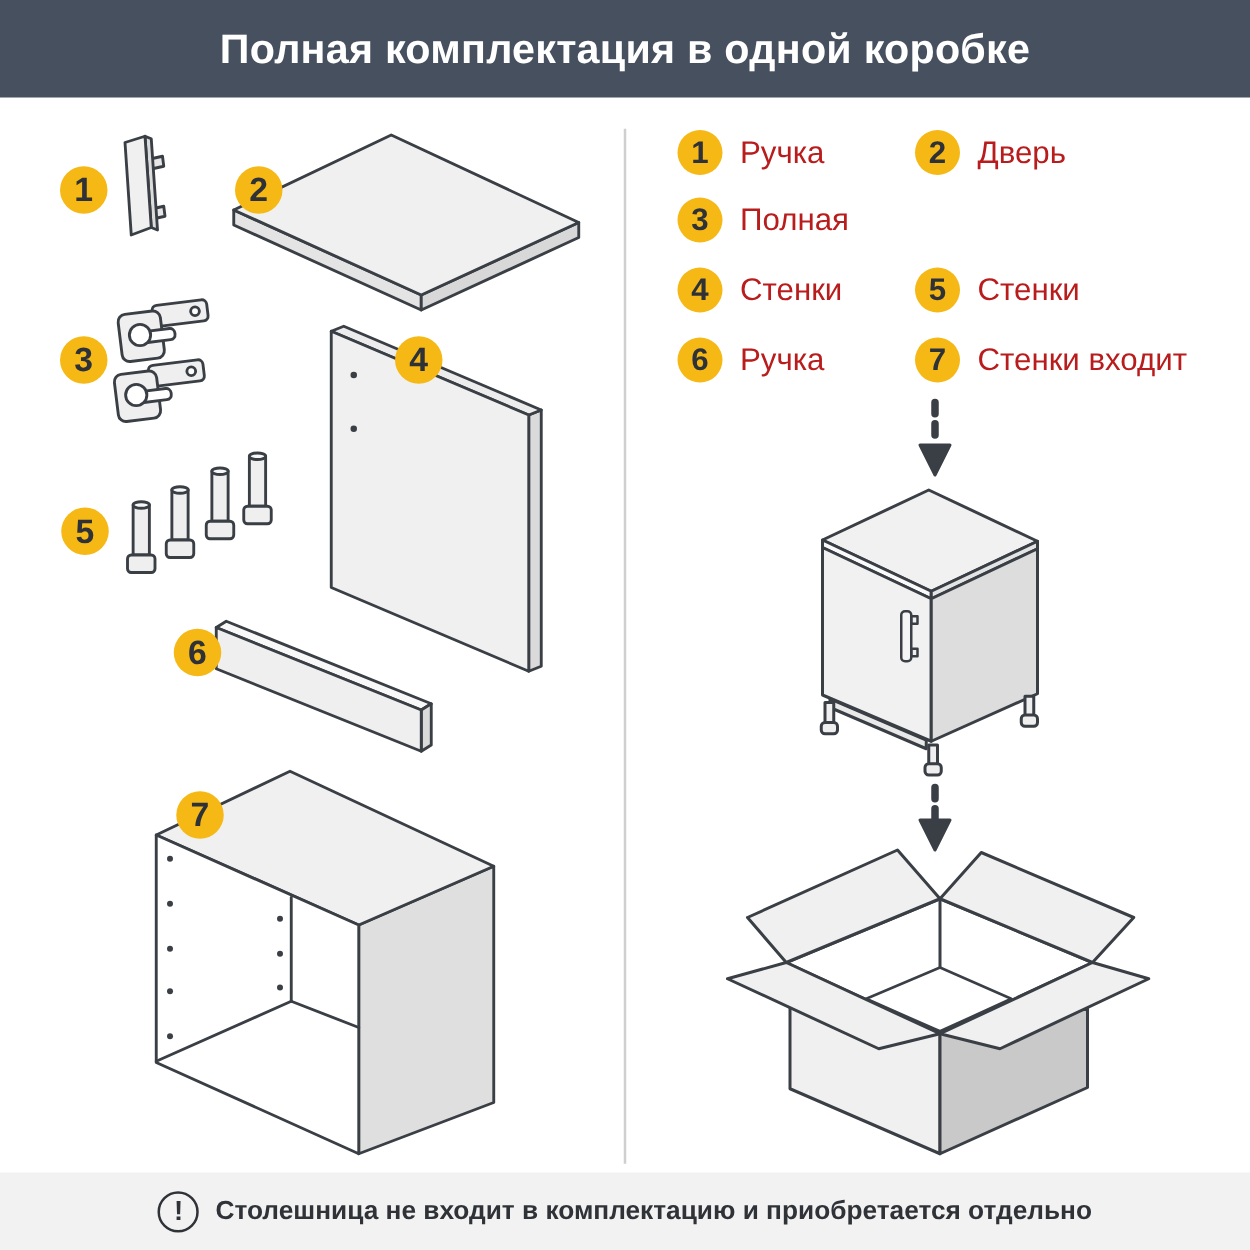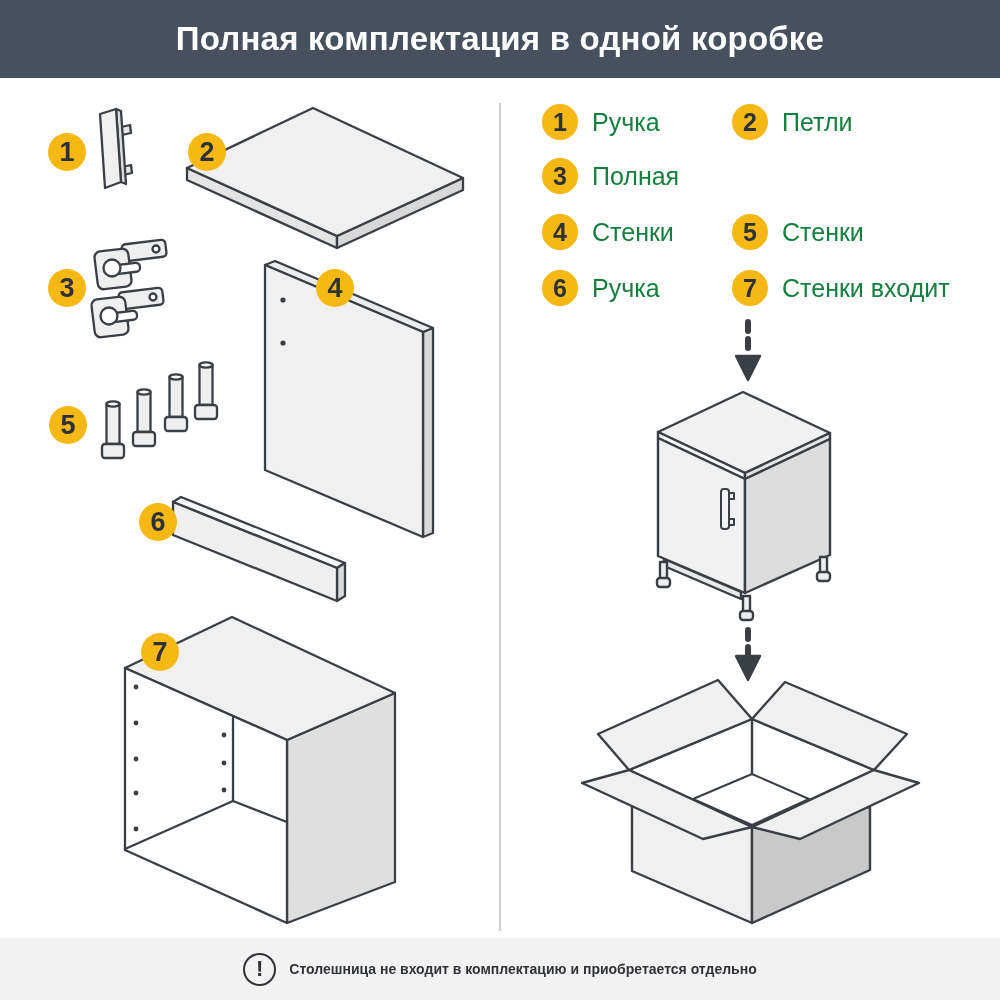--- a/index.html
+++ b/index.html
@@ -16,28 +16,28 @@
   .flow-svg{position:absolute;left:500px;top:300px;}
   
   .part-badge{position:absolute;width:38px;height:38px;margin:-19px 0 0 -19px;border-radius:50%;
               background:var(--accent,#F5B815);color:#2E3238;font-weight:bold;font-size:27px;
               display:flex;align-items:center;justify-content:center;}
   
   .legend-item{position:absolute;display:flex;align-items:center;gap:14px;height:36px;}
   .legend-badge{width:36px;height:36px;border-radius:50%;background:var(--accent,#F5B815);
                 color:#2E3238;font-weight:bold;font-size:25px;display:flex;align-items:center;
                 justify-content:center;flex:0 0 36px;}
-  .legend-label,.legend-note{font-size:25px;color:#15803d;white-space:nowrap;}
+  .legend-label,.legend-note{font-size:25px;color:#b91c1c;white-space:nowrap;}
   
   .footer{position:absolute;left:0;top:938px;width:1000px;height:62px;background:#F2F2F2;
           display:flex;align-items:center;justify-content:center;gap:13px;}
   .excl-icon{width:33px;height:33px;border:2.5px solid #2F3237;border-radius:50%;color:#2F3237;
              display:flex;align-items:center;justify-content:center;font-weight:bold;font-size:22px;
              box-sizing:border-box;flex:0 0 33px;}
-  .footer-text{font-size:14px;font-weight:bold;color:#2F3237;white-space:nowrap;}
+  .footer-text{font-size:21px;font-weight:bold;color:#2F3237;white-space:nowrap;}
 </style>
 </head>
 <body>
 
 <div class="page">
 
   <div class="header">
     <h1>Полная комплектация в одной коробке</h1>
   </div>
 
@@ -141,21 +141,21 @@
   <div class="part-badge" style="left:68px;top:425px">5</div>
   <div class="part-badge" style="left:158px;top:522px">6</div>
   <div class="part-badge" style="left:160px;top:652px">7</div>
 
   <div class="legend-item" style="left:542px;top:104px">
     <span class="legend-badge">1</span>
     <span class="legend-label">Ручка</span>
   </div>
   <div class="legend-item" style="left:732px;top:104px">
     <span class="legend-badge">2</span>
-    <span class="legend-label">Петли</span>
+    <span class="legend-label">Дверь</span>
   </div>
   <div class="legend-item" style="left:542px;top:158px">
     <span class="legend-badge">3</span>
     <span class="legend-label">Полная</span>
   </div>
   <div class="legend-item" style="left:542px;top:214px">
     <span class="legend-badge">4</span>
     <span class="legend-label">Стенки</span>
   </div>
   <div class="legend-item" style="left:732px;top:214px">

